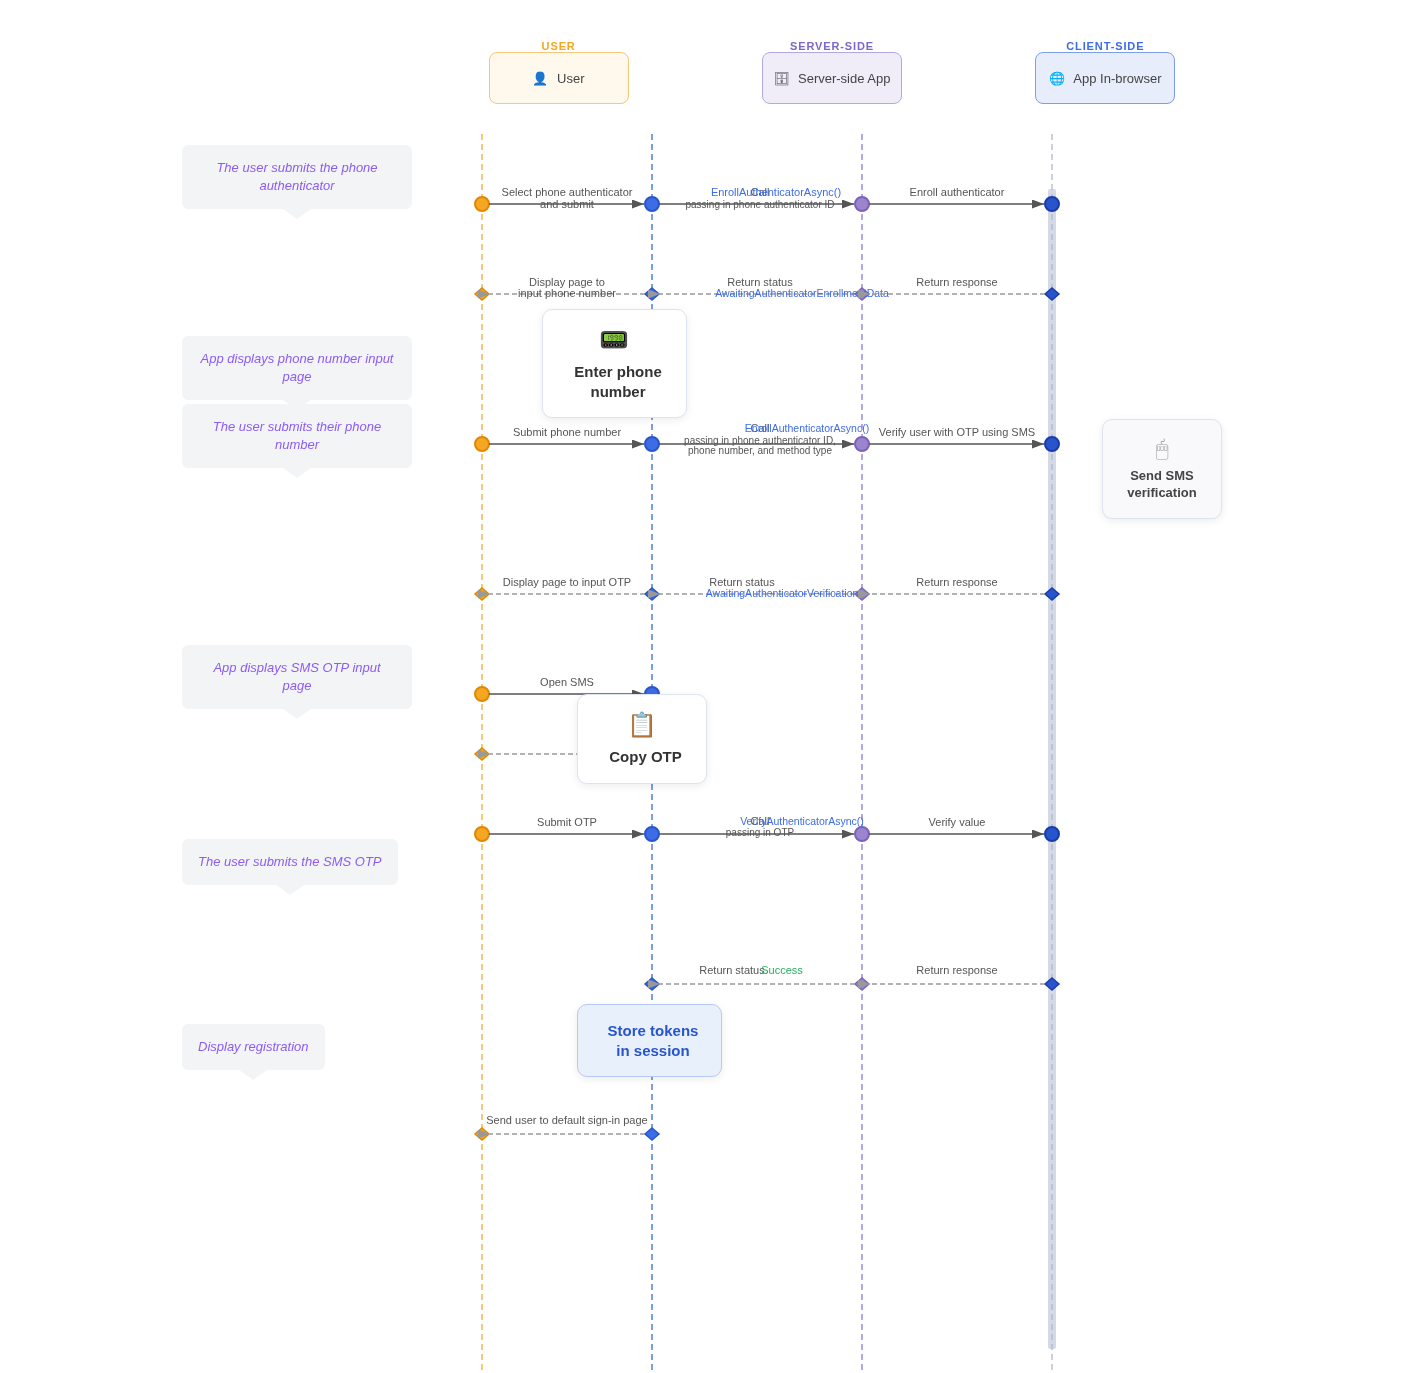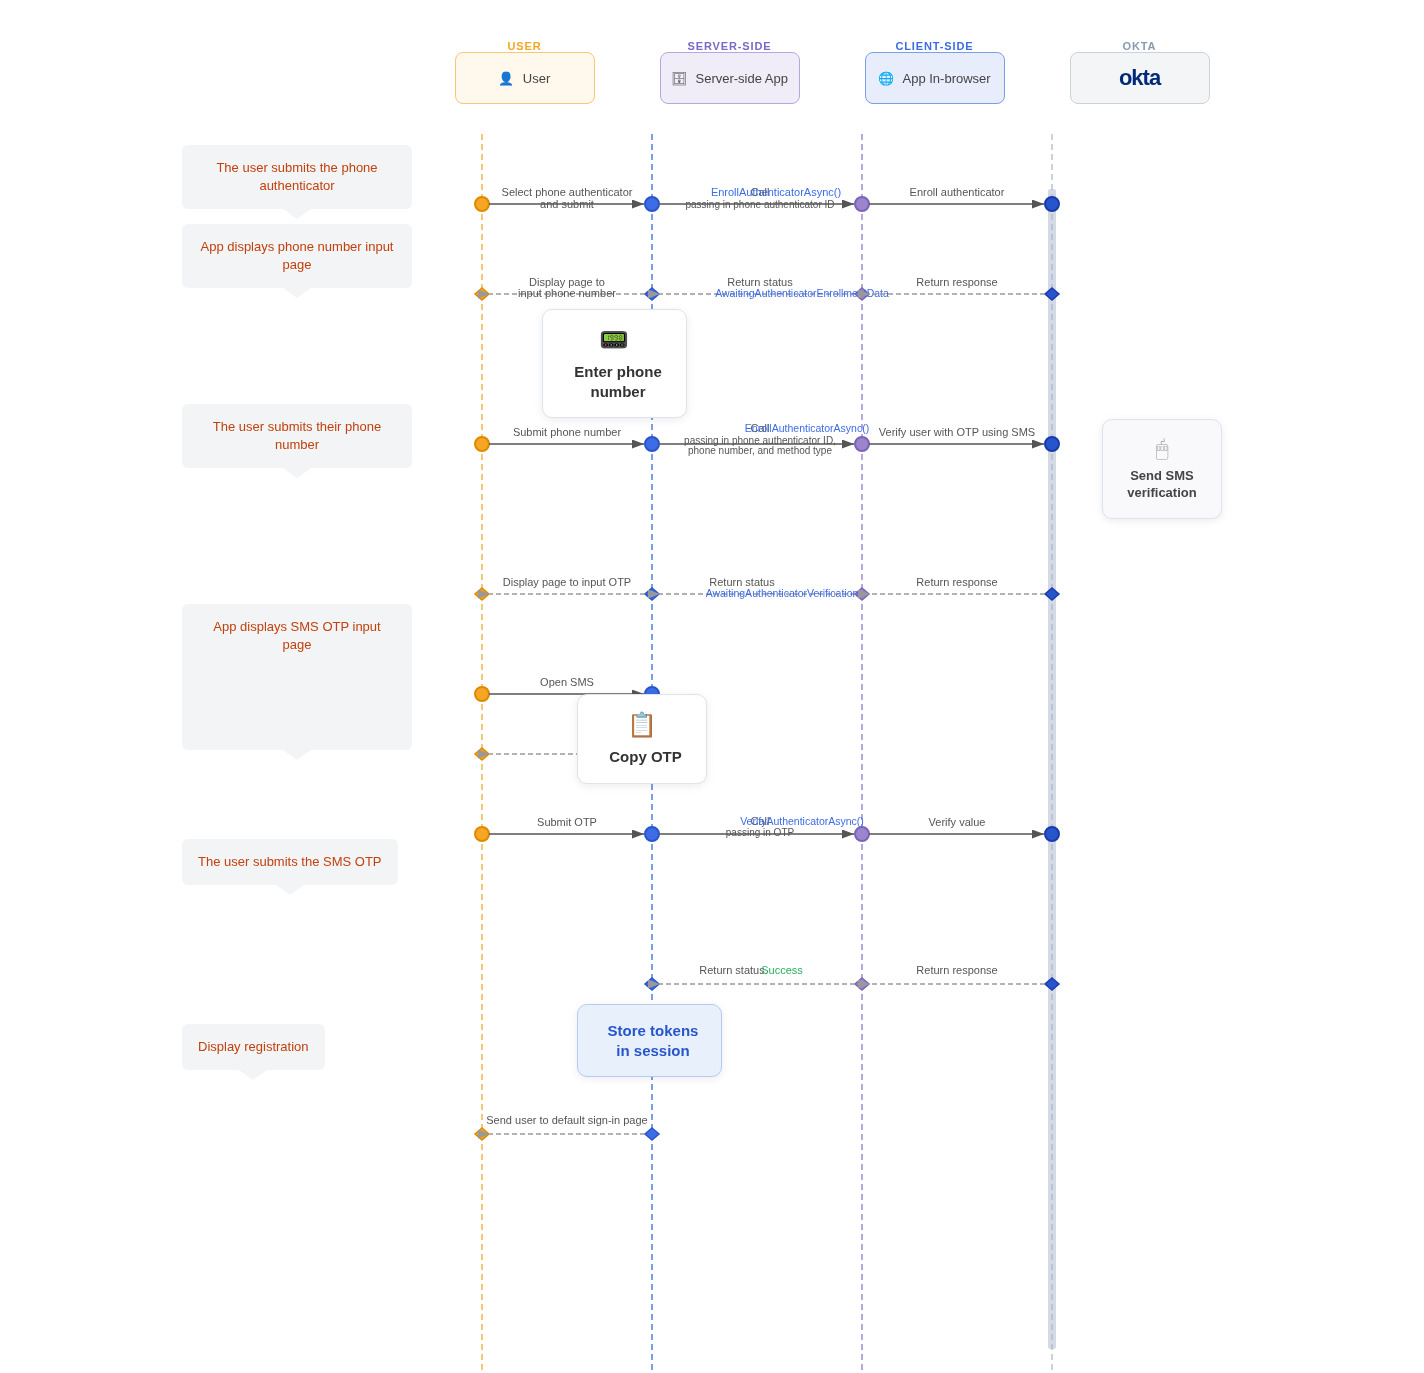--- a/index.html
+++ b/index.html
@@ -79,23 +79,24 @@
       gap: 0;
     }
 
     .step-block {
       position: relative;
       background: #f3f4f6;
       border-radius: 6px;
       padding: 14px 16px;
       text-align: center;
       font-size: 13px;
-      color: #c2410c;
+      color: #8b5cf6;
       line-height: 1.4;
       margin-bottom: 4px;
+      font-style: italic;
     }
 
     .step-block::after {
       content: '';
       position: absolute;
       bottom: -10px;
       left: 50%;
       transform: translateX(-50%);
       width: 0; height: 0;
       border-left: 14px solid transparent;
@@ -190,51 +191,45 @@
         <span>Server-side App</span>
       </div>
     </div>
     <div class="lane-header">
       <span class="lane-label client-label">CLIENT-SIDE</span>
       <div class="lane-box client-box">
         <span>🌐</span>
         <span>App In-browser</span>
       </div>
     </div>
-    <div class="lane-header">
-      <span class="lane-label okta-label">OKTA</span>
-      <div class="lane-box okta-box">
-        <span style="font-size:22px; font-weight:700; color:#00297a; letter-spacing:-1px;">okta</span>
-      </div>
-    </div>
   </div>
 
   <div class="main-area">
 
     <div class="steps-sidebar">
 
       <div style="height: 90px; display:flex; align-items:center;">
         <div class="step-block">
           <span>The user submits the phone authenticator</span>
         </div>
       </div>
 
-      <div style="height: 180px; display:flex; align-items:flex-start;">
+      <div style="height: 180px; display:flex; align-items:flex-end;">
         <div class="step-block">
           <span>App displays phone number input page</span>
         </div>
       </div>
 
       <div style="height: 200px; display:flex; align-items:flex-start;">
         <div class="step-block">
           <span>The user submits their phone number</span>
         </div>
       </div>
 
-      <div style="height: 150px; display:flex; ">
+      <div style="height: 150px; display:flex; align-items:center;">
         <div class="step-block">
           <span>App displays SMS OTP input page</span>
         </div>
       </div>
 
       <div style="height: 220px; display:flex; align-items:center;">
         <div class="step-block">
           <span>The user submits the SMS OTP</span>
         </div>
       </div>

